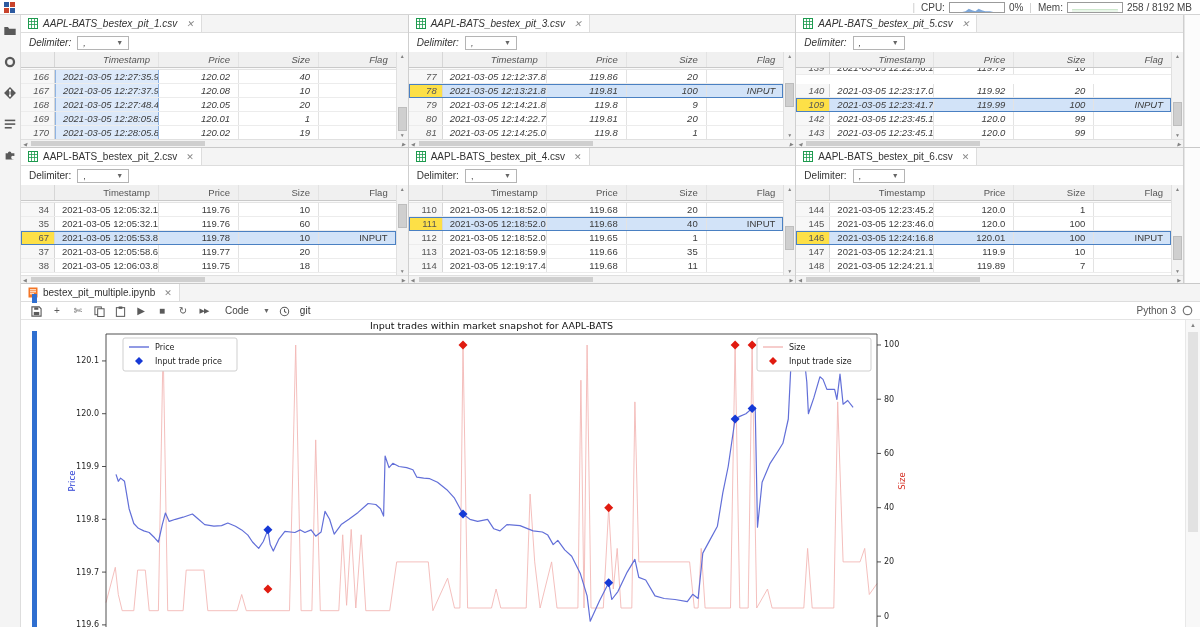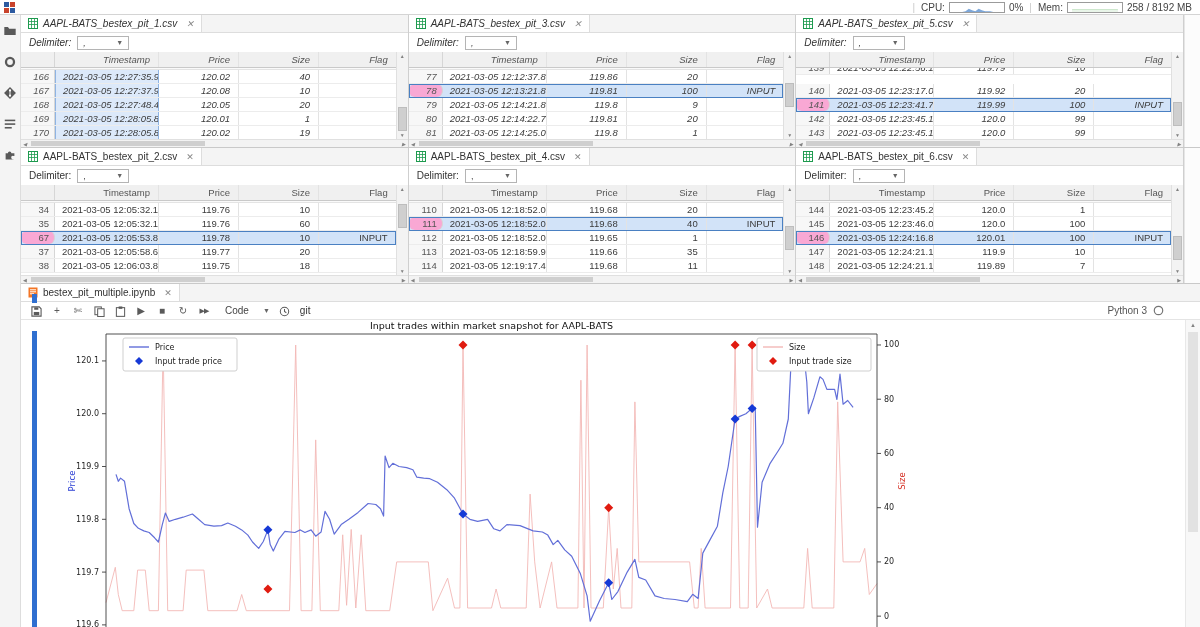--- a/index.html
+++ b/index.html
@@ -64,21 +64,21 @@
     padding-left:7px; white-space:nowrap; overflow:hidden; }
   .c-pr, .c-sz { width:80px; flex:0 0 80px; border-right:1px solid #e3e3e3;
     text-align:right; padding-right:8px; }
   .c-fl { flex:1; text-align:right; padding-right:8px; overflow:hidden; white-space:nowrap; }
   .thead .c-ts { text-align:right; padding-right:8px; padding-left:0; }
   .thead .c-idx { background:#f0f0f0; }
   .sliver { height:2px; background:#fafafa; border-bottom:1px solid #e4e4e4; }
   .partial-top { height:16px; overflow:hidden; }
   .partial-top .trow { margin-top:-7px; }
   .trow.hl { background:#d2e3f8; outline:1px solid #4a80c2; outline-offset:-1px; }
-  .trow.hl .c-idx { background:#f9a8d4;border-radius:6px; }
+  .trow.hl .c-idx { background:#fde047; }
   .tssel { background:#dce9fa; border-left:1px solid #8fb4e3;
     border-right:1px solid #8fb4e3 !important; }
 
   .vscroll { width:12px; flex:0 0 12px; background:#f3f3f3; border-left:1px solid #e0e0e0;
     position:relative; }
   .varrow { position:absolute; left:0; right:0; text-align:center; font-size:5px;
     color:#828282; line-height:8px; }
   .varrow.up { top:0; } .varrow.down { bottom:0; }
   .vthumb { position:absolute; left:1px; right:1px; height:24px; background:#cfcfcf;
     border:1px solid #bdbdbd; }
@@ -91,21 +91,21 @@
   
   .nb { flex:1; min-height:0; display:flex; flex-direction:column; background:#fff; position:relative; }
   .nb-toolbar { height:18px; flex:0 0 18px; display:flex; align-items:center; gap:9px;
     padding-left:9px; border-bottom:1px solid #e4e4e4; font-size:10px; color:#555; background:#fff; }
   .tbi { min-width:12px; text-align:center; color:#5a5a5a; font-size:10px; line-height:17px; cursor:pointer; }
   .tbi svg { display:block; margin:2px auto 0; }
   .tbi.ff { font-size:7px; letter-spacing:-1px; }
   .celltype { display:flex; align-items:center; gap:14px; margin-left:6px; cursor:pointer; color:#444; }
   .celltype .chev { font-size:7px; color:#666; }
   .git-label { color:#333; cursor:pointer; }
-  .kernel { margin-left:auto; display:flex; align-items:center; gap:6px; padding-right:36px; color:#555; }
+  .kernel { margin-left:auto; display:flex; align-items:center; gap:6px; padding-right:7px; color:#555; }
   .nb-content { position:relative; flex:1; min-height:0; background:#fff; overflow:hidden; }
   .cellsq { position:absolute; left:11px; top:10px; width:5px; height:9px; background:#2f6fd0; }
   .cellbar { position:absolute; left:11px; top:11px; bottom:0; width:5px; background:#2f6fd0; }
   .nb-scroll { position:absolute; right:0; top:0; bottom:0; width:15px; background:#f8f8f8;
     border-left:1px solid #e8e8e8; }
   .nb-scroll .varrow { font-size:6px; line-height:10px; }
   .nbthumb { position:absolute; left:2px; right:2px; top:12px; height:200px; background:#e2e2e2; }
   #chart-svg { position:absolute; left:0; top:0; }
 </style>
 </head>
@@ -369,21 +369,21 @@
                     </div>
                   </div>
                   <div class="trow">
                     <div class="c-idx">140</div>
                     <div class="c-ts">2021-03-05 12:23:17.069800</div>
                     <div class="c-pr">119.92</div>
                     <div class="c-sz">20</div>
                     <div class="c-fl"></div>
                   </div>
                   <div class="trow hl">
-                    <div class="c-idx">141</div>
+                    <div class="c-idx">109</div>
                     <div class="c-ts">2021-03-05 12:23:41.741800</div>
                     <div class="c-pr">119.99</div>
                     <div class="c-sz">100</div>
                     <div class="c-fl">INPUT</div>
                   </div>
                   <div class="trow">
                     <div class="c-idx">142</div>
                     <div class="c-ts">2021-03-05 12:23:45.196000</div>
                     <div class="c-pr">120.0</div>
                     <div class="c-sz">99</div>

